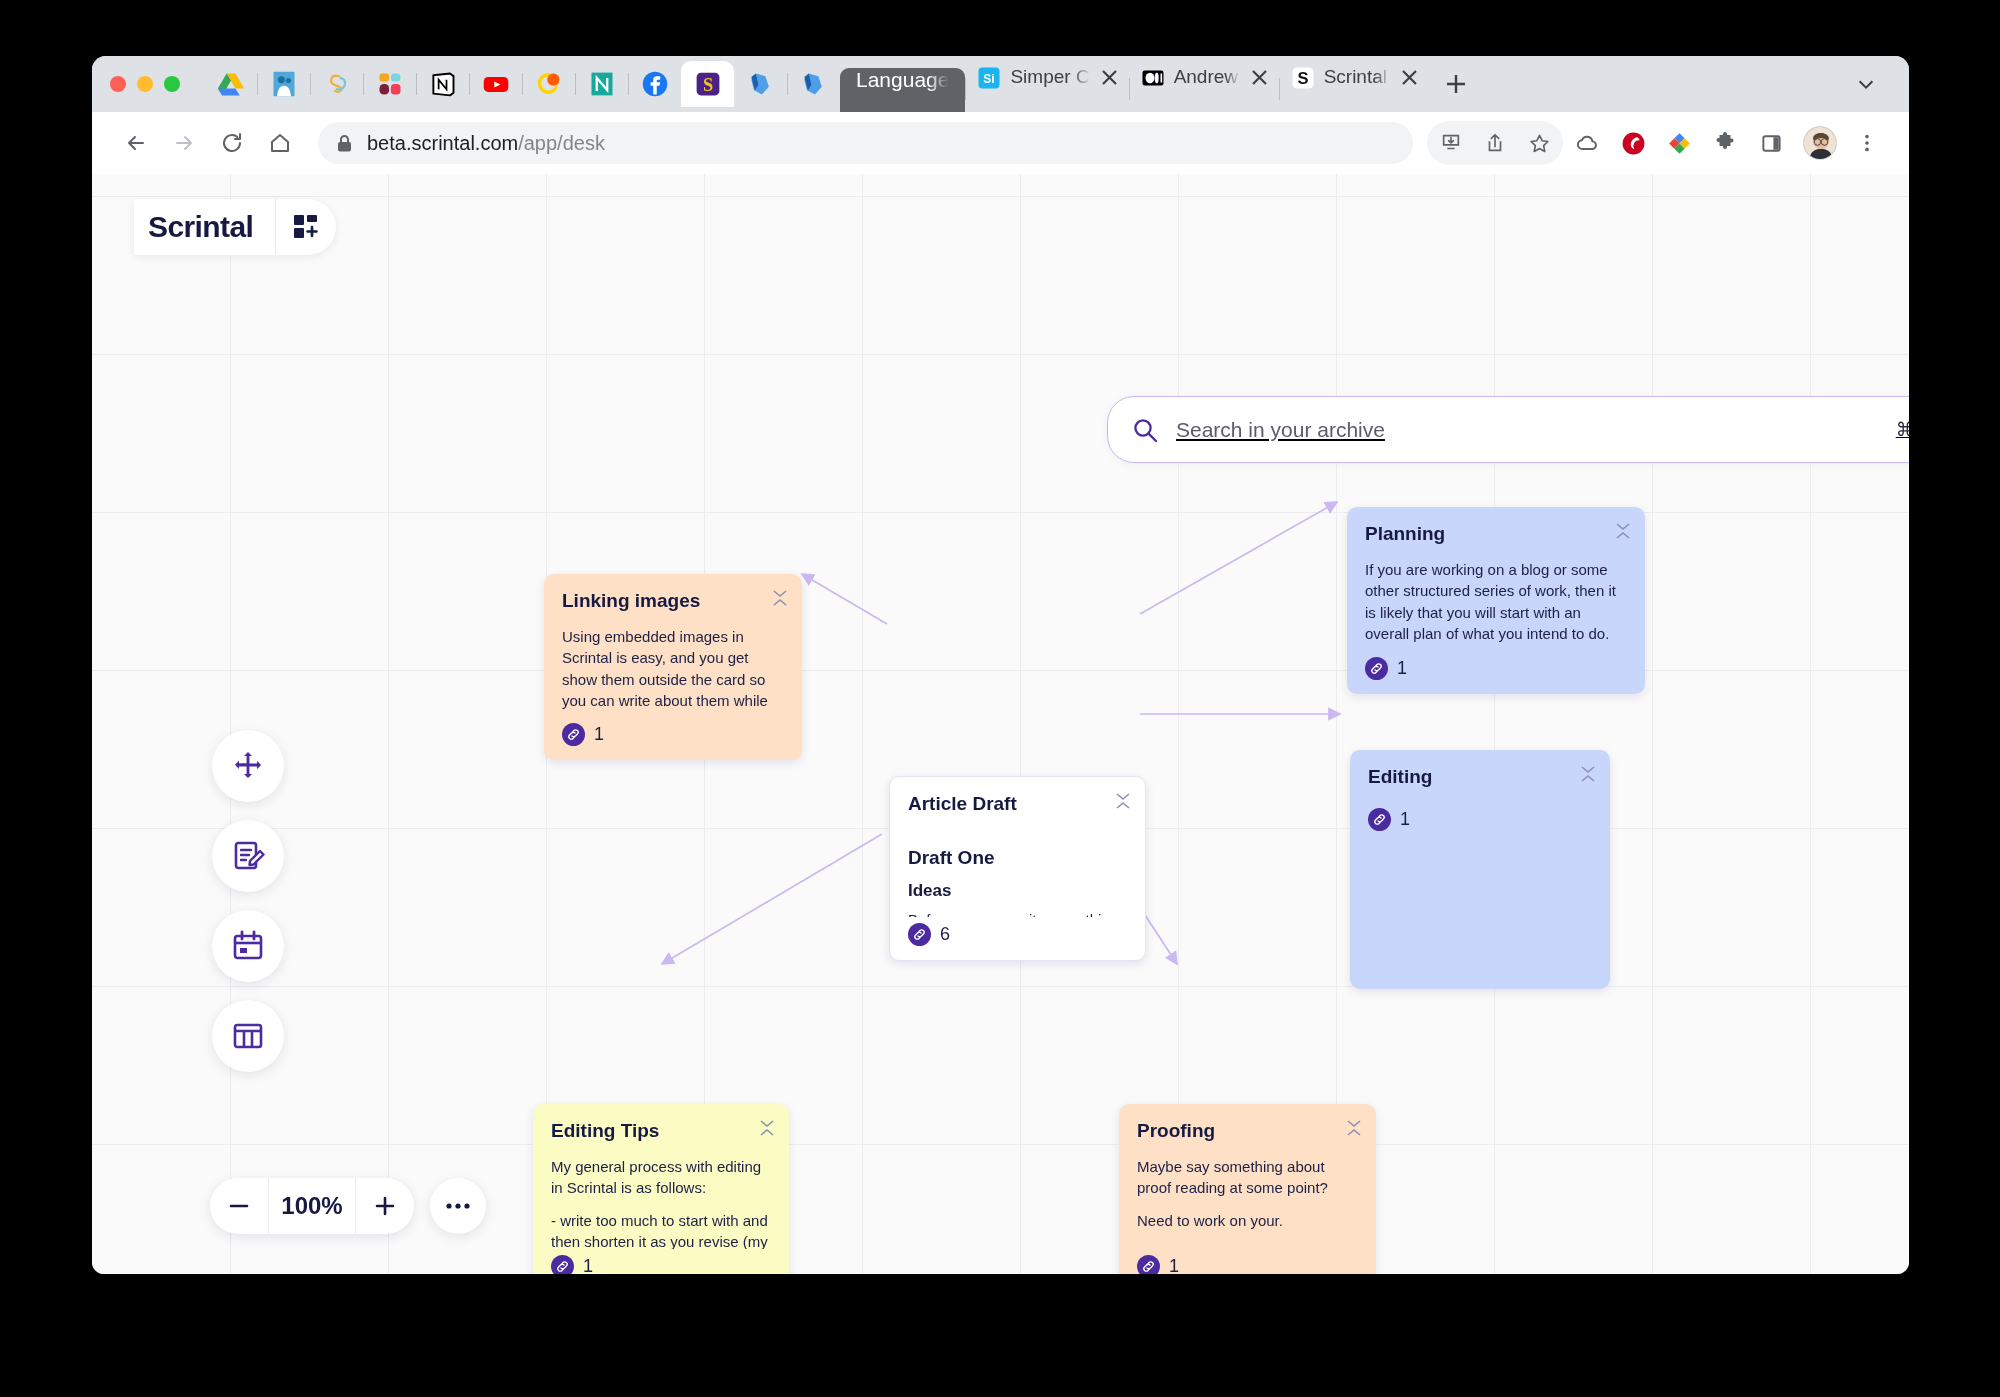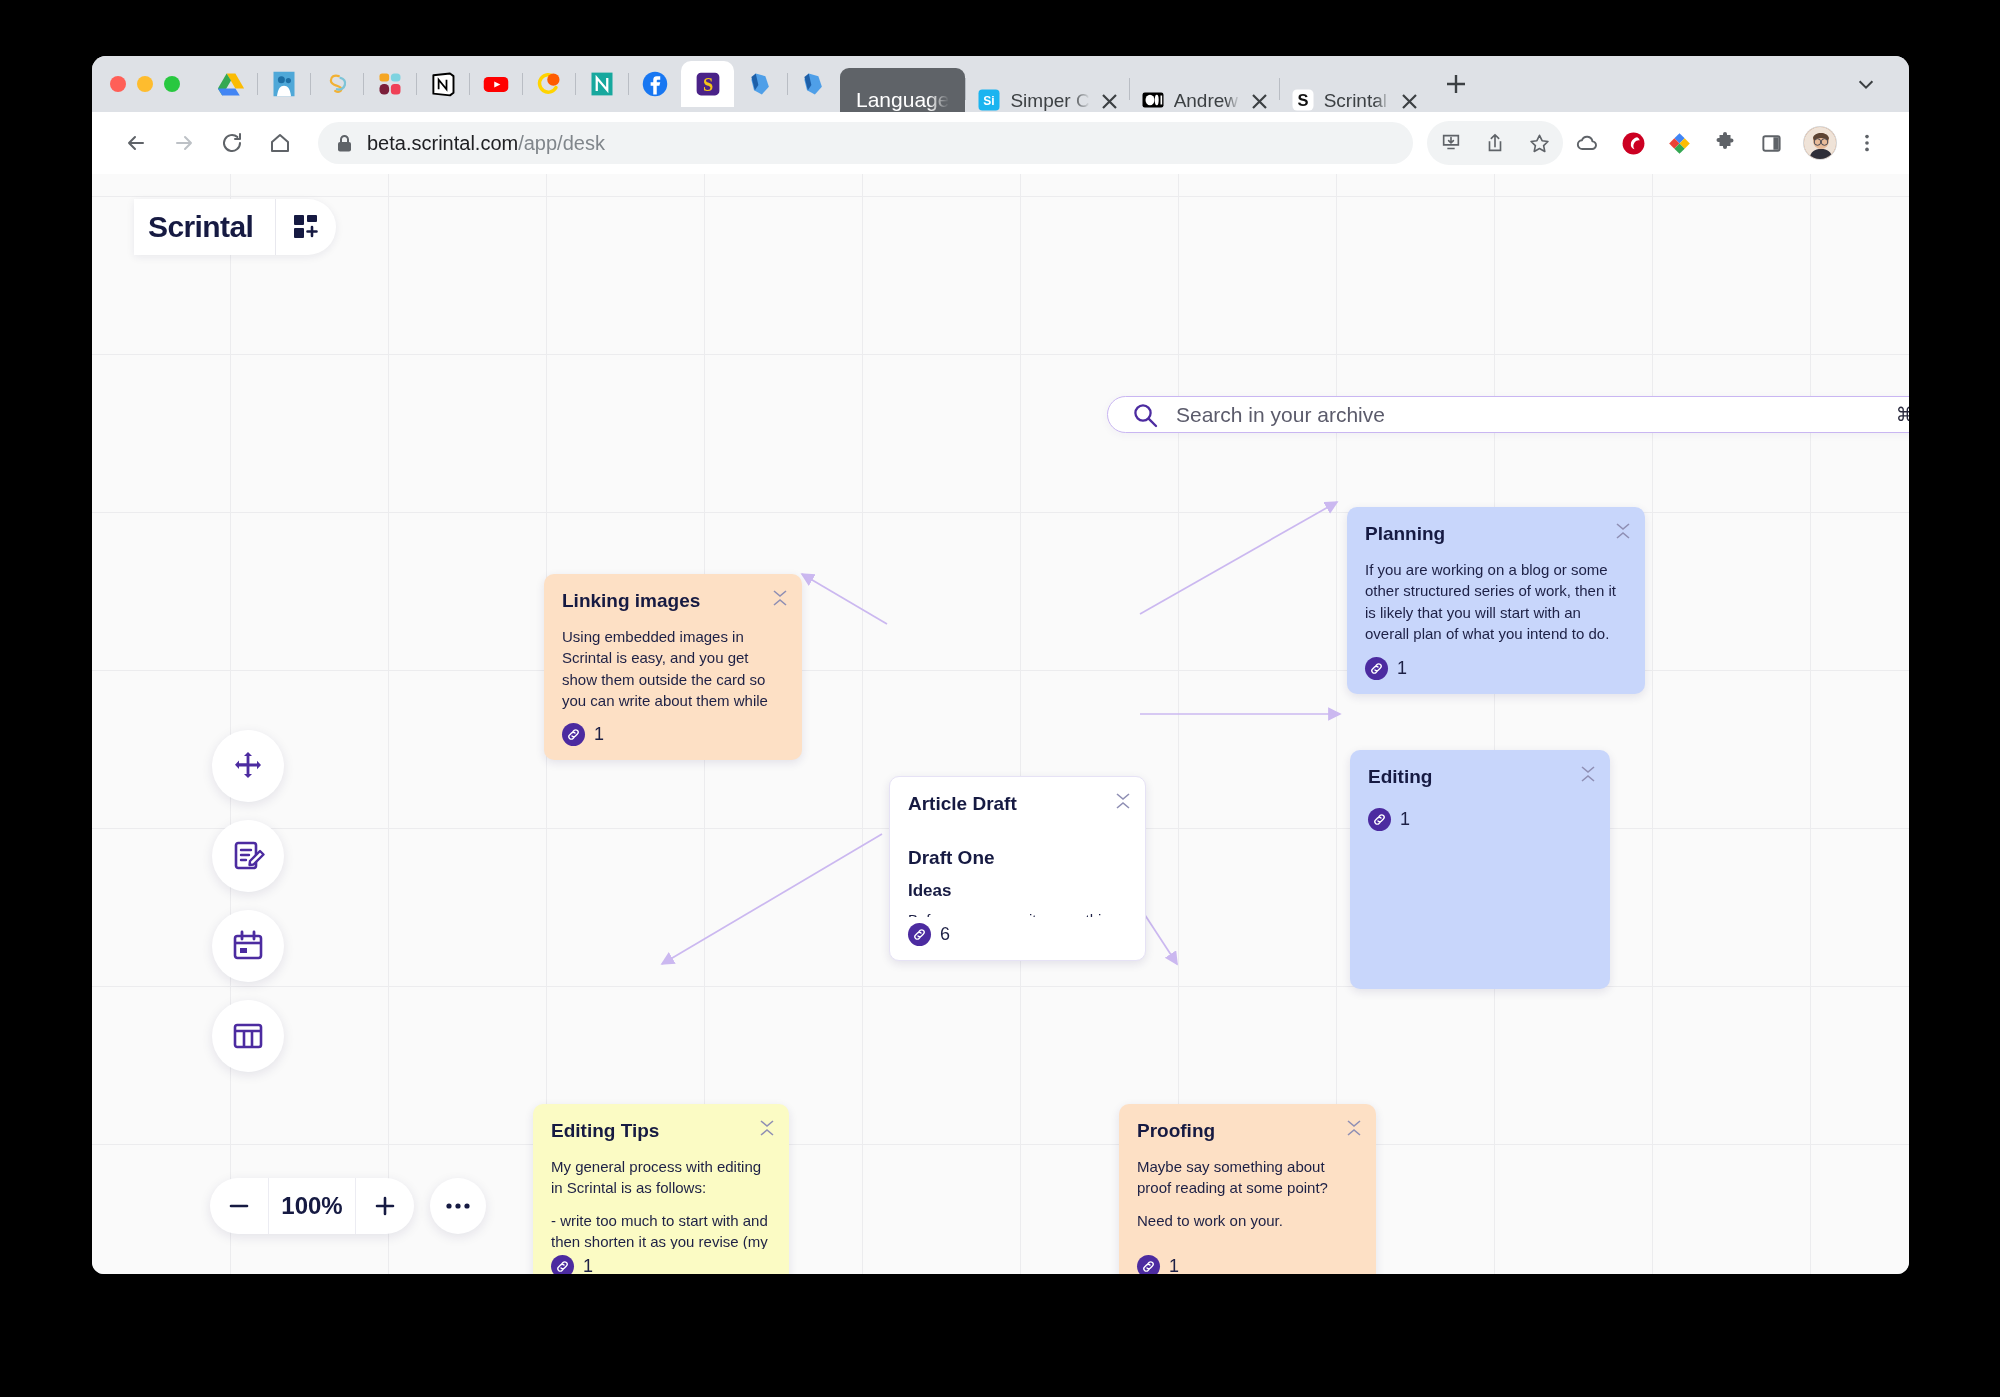--- a/index.html
+++ b/index.html
@@ -50,21 +50,21 @@
     background: #ffffff;
     border-radius: 10px 10px 0 0;
     height: 46px;
     align-self: flex-end;
   }
   .pin.active::before, .pin.active + .pin::before { display: none; }
   .favicon { width: 28px; height: 28px; display:block; }
 
   .tab {
     height: 46px;
-    display: flex; align-items: flex-end;
+    display: flex; align-items: flex-start;
     padding: 0 8px 0 12px;
     position: relative;
     max-width: 190px;
     min-width: 150px;
     gap: 9px;
     align-self: flex-end;
   }
   .tab::before {
     content: ""; position: absolute; left: 0; top: 12px;
     width: 1px; height: 22px; background: #b9bdc4;
@@ -161,27 +161,28 @@
     letter-spacing: -0.6px; padding: 0 22px 0 14px;
   }
   .logo-div { width:1px; height:56px; background:#e8e8ee; }
   .logo-grid-btn {
     width: 60px; height: 56px;
     display:flex; align-items:center; justify-content:center;
   }
 
   .searchbar {
     position: absolute; left: 1015px; top: 222px;
-    width: 868px; height: 37px;
+    width: 868px; height: 67px;
     background: #ffffff;
     border: 1.6px solid #c9b6f2;
     border-radius: 27px;
     display: flex; align-items: center;
     padding: 0 26px 0 24px; gap: 18px;
     box-shadow: 0 2px 8px rgba(60,30,130,0.05);
+    text-decoration: underline;
   }
   .search-ph { flex:1; font-size: 21px; color: #5b5b6b; }
   .search-kbd { font-size: 19px; color: #2a2a3d; white-space: nowrap; }
 
   
   .rail { position: absolute; left: 120px; top: 556px; }
   .rail-btn {
     width: 72px; height: 72px; border-radius: 50%;
     background: #ffffff;
     display: flex; align-items:center; justify-content:center;

